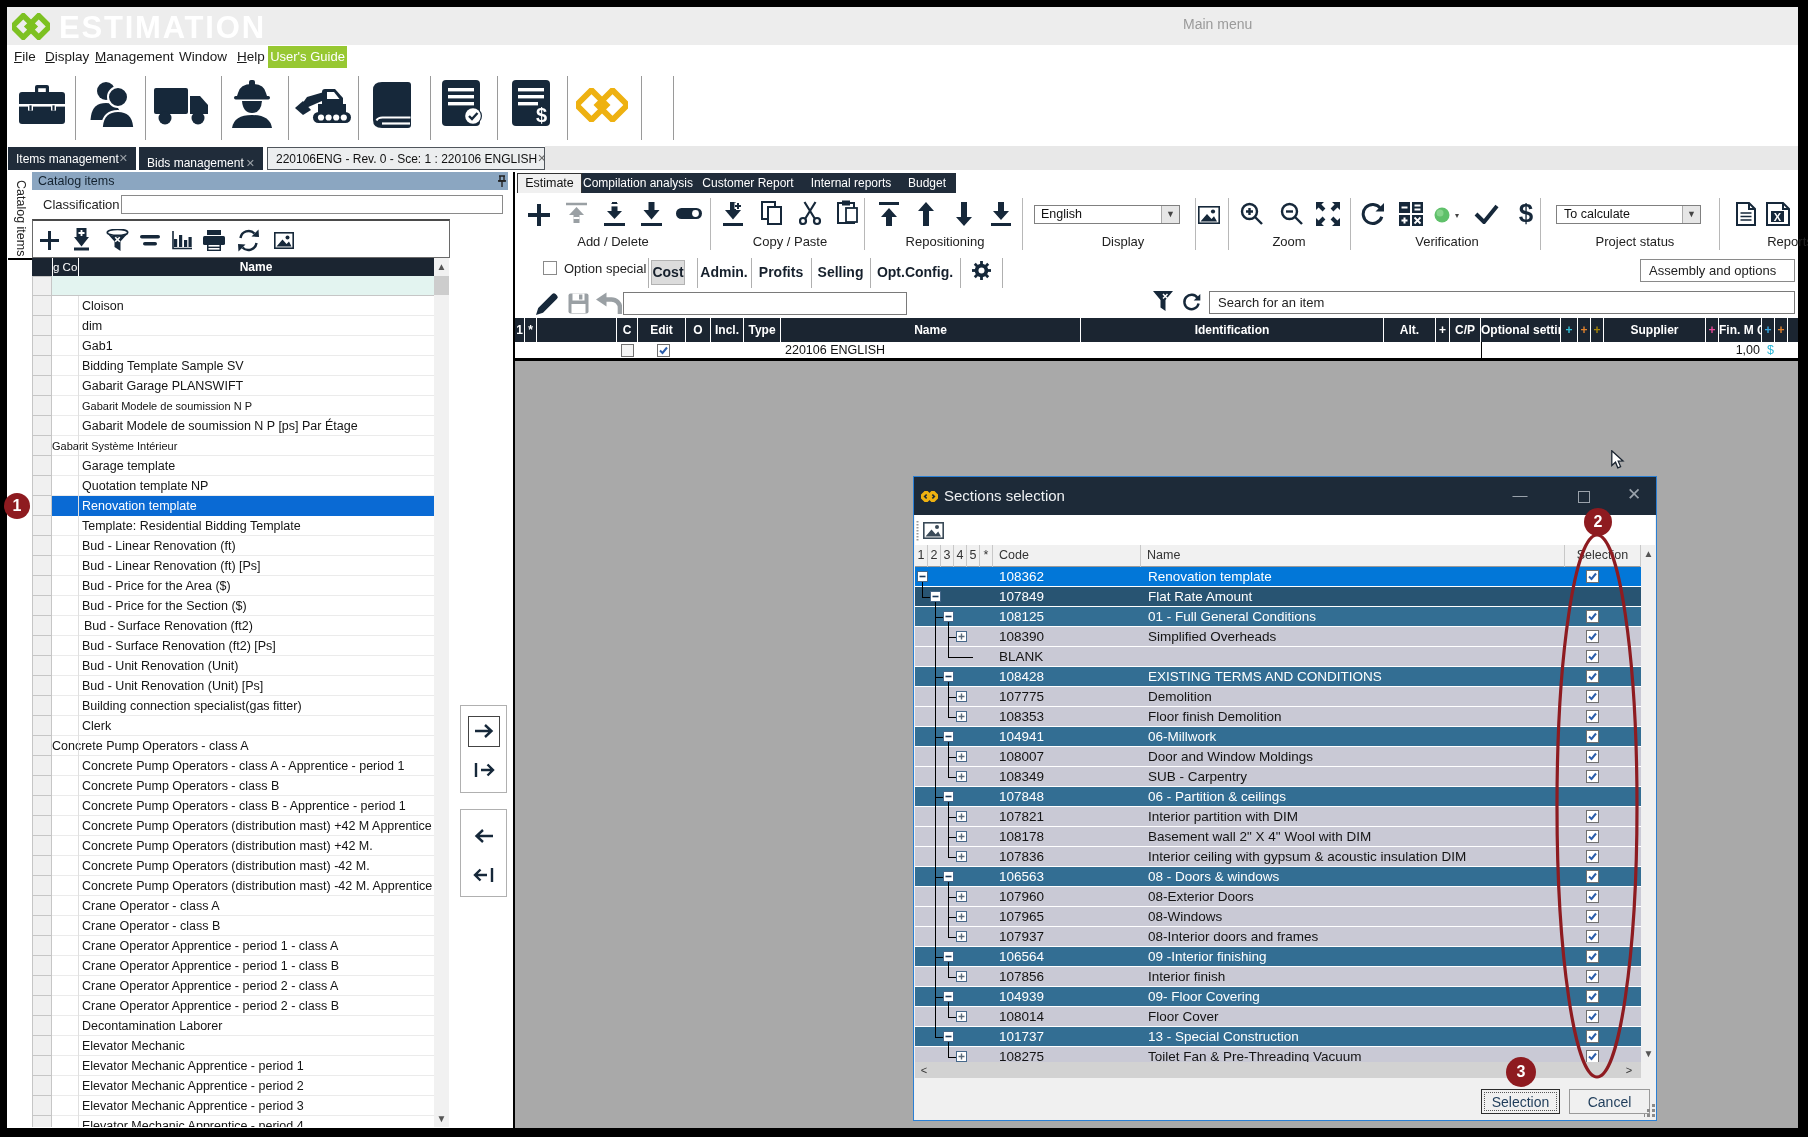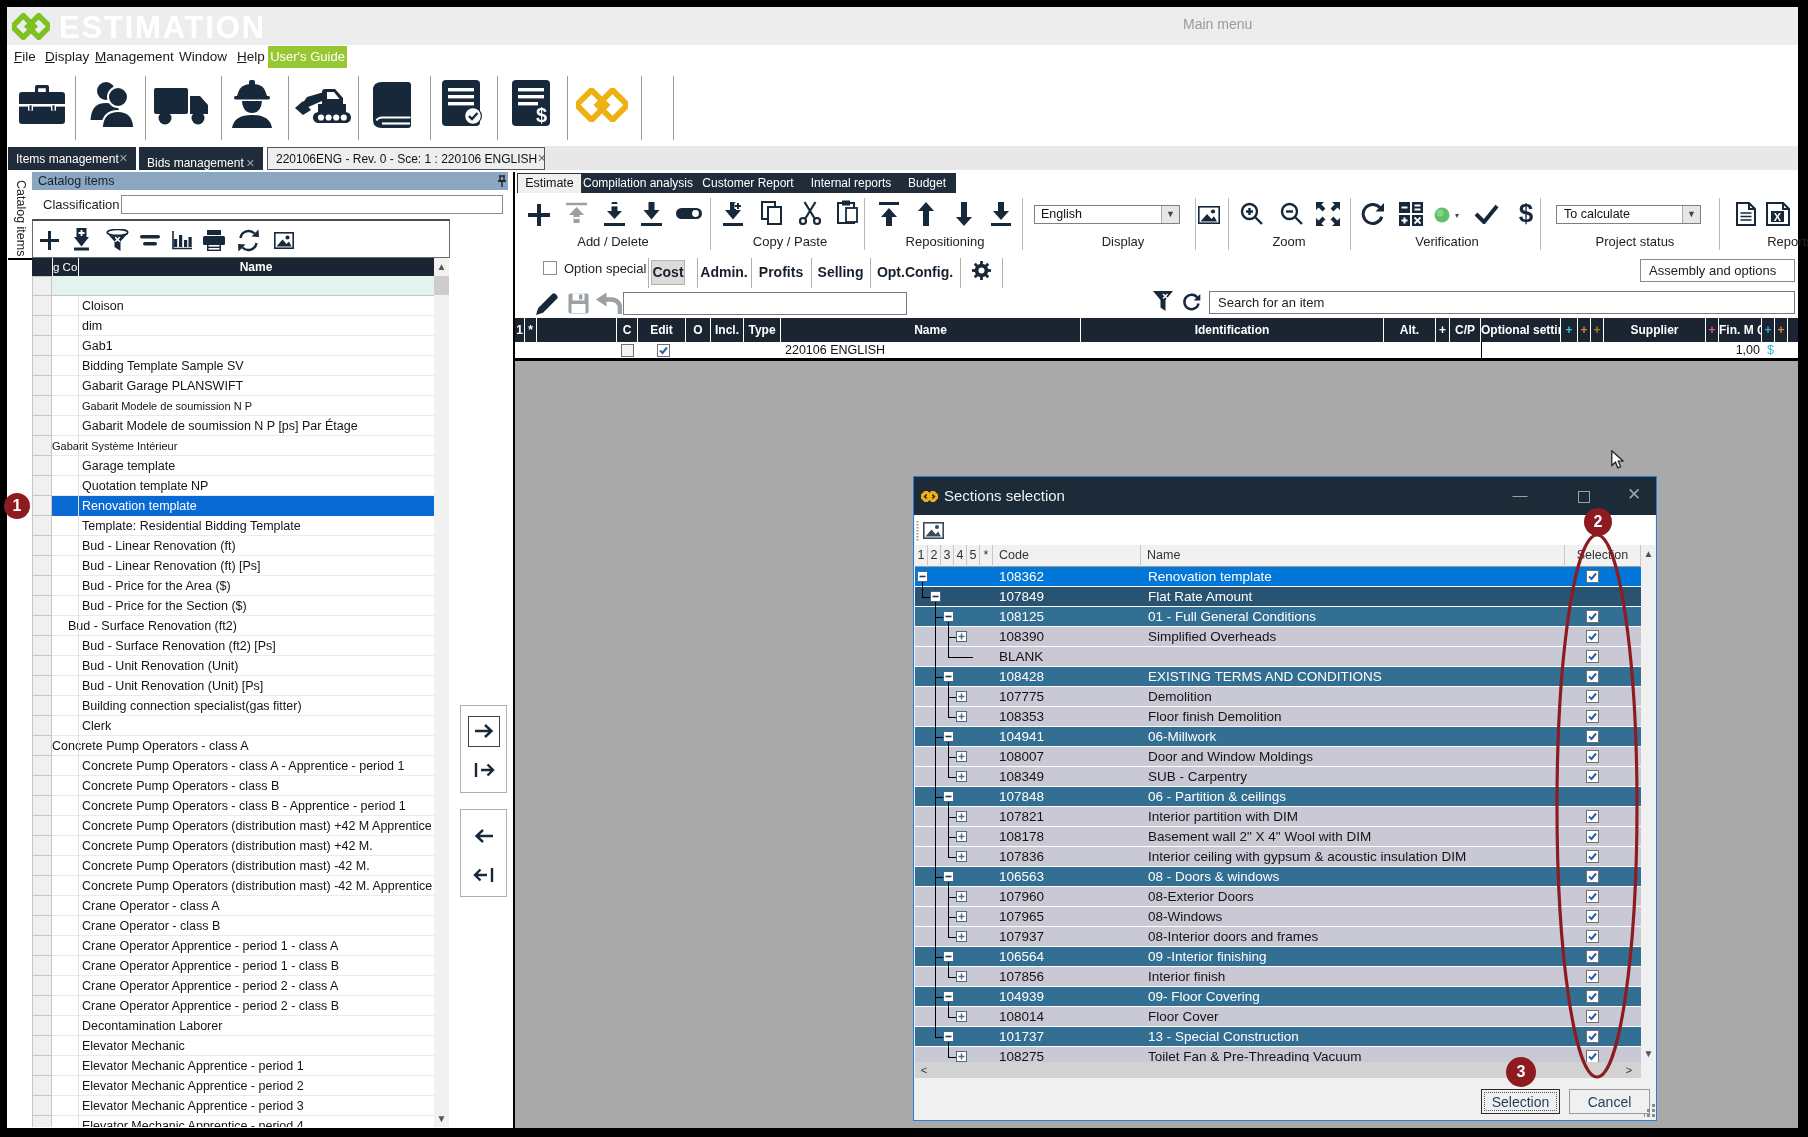--- a/index.html
+++ b/index.html
@@ -219,21 +219,21 @@
 <div style="position:absolute;left:20px;top:220px;width:382px;height:20px;border-bottom:1px solid #ebebeb;color:#141414;font-size:12.5px;line-height:20px;padding-left:30px;white-space:nowrap">Template: Residential Bidding Template</div>
 <div style="position:absolute;left:0;top:240px;width:20px;height:20px;background:#f0f0f0;border:1px solid #c6c6c6;border-top:none"></div>
 <div style="position:absolute;left:20px;top:240px;width:382px;height:20px;border-bottom:1px solid #ebebeb;color:#141414;font-size:12.5px;line-height:20px;padding-left:30px;white-space:nowrap">Bud - Linear Renovation (ft)</div>
 <div style="position:absolute;left:0;top:260px;width:20px;height:20px;background:#f0f0f0;border:1px solid #c6c6c6;border-top:none"></div>
 <div style="position:absolute;left:20px;top:260px;width:382px;height:20px;border-bottom:1px solid #ebebeb;color:#141414;font-size:12.5px;line-height:20px;padding-left:30px;white-space:nowrap">Bud - Linear Renovation (ft) [Ps]</div>
 <div style="position:absolute;left:0;top:280px;width:20px;height:20px;background:#f0f0f0;border:1px solid #c6c6c6;border-top:none"></div>
 <div style="position:absolute;left:20px;top:280px;width:382px;height:20px;border-bottom:1px solid #ebebeb;color:#141414;font-size:12.5px;line-height:20px;padding-left:30px;white-space:nowrap">Bud - Price for the Area ($)</div>
 <div style="position:absolute;left:0;top:300px;width:20px;height:20px;background:#f0f0f0;border:1px solid #c6c6c6;border-top:none"></div>
 <div style="position:absolute;left:20px;top:300px;width:382px;height:20px;border-bottom:1px solid #ebebeb;color:#141414;font-size:12.5px;line-height:20px;padding-left:30px;white-space:nowrap">Bud - Price for the Section ($)</div>
 <div style="position:absolute;left:0;top:320px;width:20px;height:20px;background:#f0f0f0;border:1px solid #c6c6c6;border-top:none"></div>
-<div style="position:absolute;left:20px;top:320px;width:382px;height:20px;border-bottom:1px solid #ebebeb;color:#141414;font-size:12.5px;line-height:20px;padding-left:16px;white-space:nowrap">Bud - Surface Renovation (ft2)</div>
+<div style="position:absolute;left:20px;top:320px;width:382px;height:20px;border-bottom:1px solid #ebebeb;color:#141414;font-size:12.5px;line-height:20px;padding-left:32px;white-space:nowrap">Bud - Surface Renovation (ft2)</div>
 <div style="position:absolute;left:0;top:340px;width:20px;height:20px;background:#f0f0f0;border:1px solid #c6c6c6;border-top:none"></div>
 <div style="position:absolute;left:20px;top:340px;width:382px;height:20px;border-bottom:1px solid #ebebeb;color:#141414;font-size:12.5px;line-height:20px;padding-left:30px;white-space:nowrap">Bud - Surface Renovation (ft2) [Ps]</div>
 <div style="position:absolute;left:0;top:360px;width:20px;height:20px;background:#f0f0f0;border:1px solid #c6c6c6;border-top:none"></div>
 <div style="position:absolute;left:20px;top:360px;width:382px;height:20px;border-bottom:1px solid #ebebeb;color:#141414;font-size:12.5px;line-height:20px;padding-left:30px;white-space:nowrap">Bud - Unit Renovation (Unit)</div>
 <div style="position:absolute;left:0;top:380px;width:20px;height:20px;background:#f0f0f0;border:1px solid #c6c6c6;border-top:none"></div>
 <div style="position:absolute;left:20px;top:380px;width:382px;height:20px;border-bottom:1px solid #ebebeb;color:#141414;font-size:12.5px;line-height:20px;padding-left:30px;white-space:nowrap">Bud - Unit Renovation (Unit) [Ps]</div>
 <div style="position:absolute;left:0;top:400px;width:20px;height:20px;background:#f0f0f0;border:1px solid #c6c6c6;border-top:none"></div>
 <div style="position:absolute;left:20px;top:400px;width:382px;height:20px;border-bottom:1px solid #ebebeb;color:#141414;font-size:12.5px;line-height:20px;padding-left:30px;white-space:nowrap">Building connection specialist(gas fitter)</div>
 <div style="position:absolute;left:0;top:420px;width:20px;height:20px;background:#f0f0f0;border:1px solid #c6c6c6;border-top:none"></div>
 <div style="position:absolute;left:20px;top:420px;width:382px;height:20px;border-bottom:1px solid #ebebeb;color:#141414;font-size:12.5px;line-height:20px;padding-left:30px;white-space:nowrap">Clerk</div>

